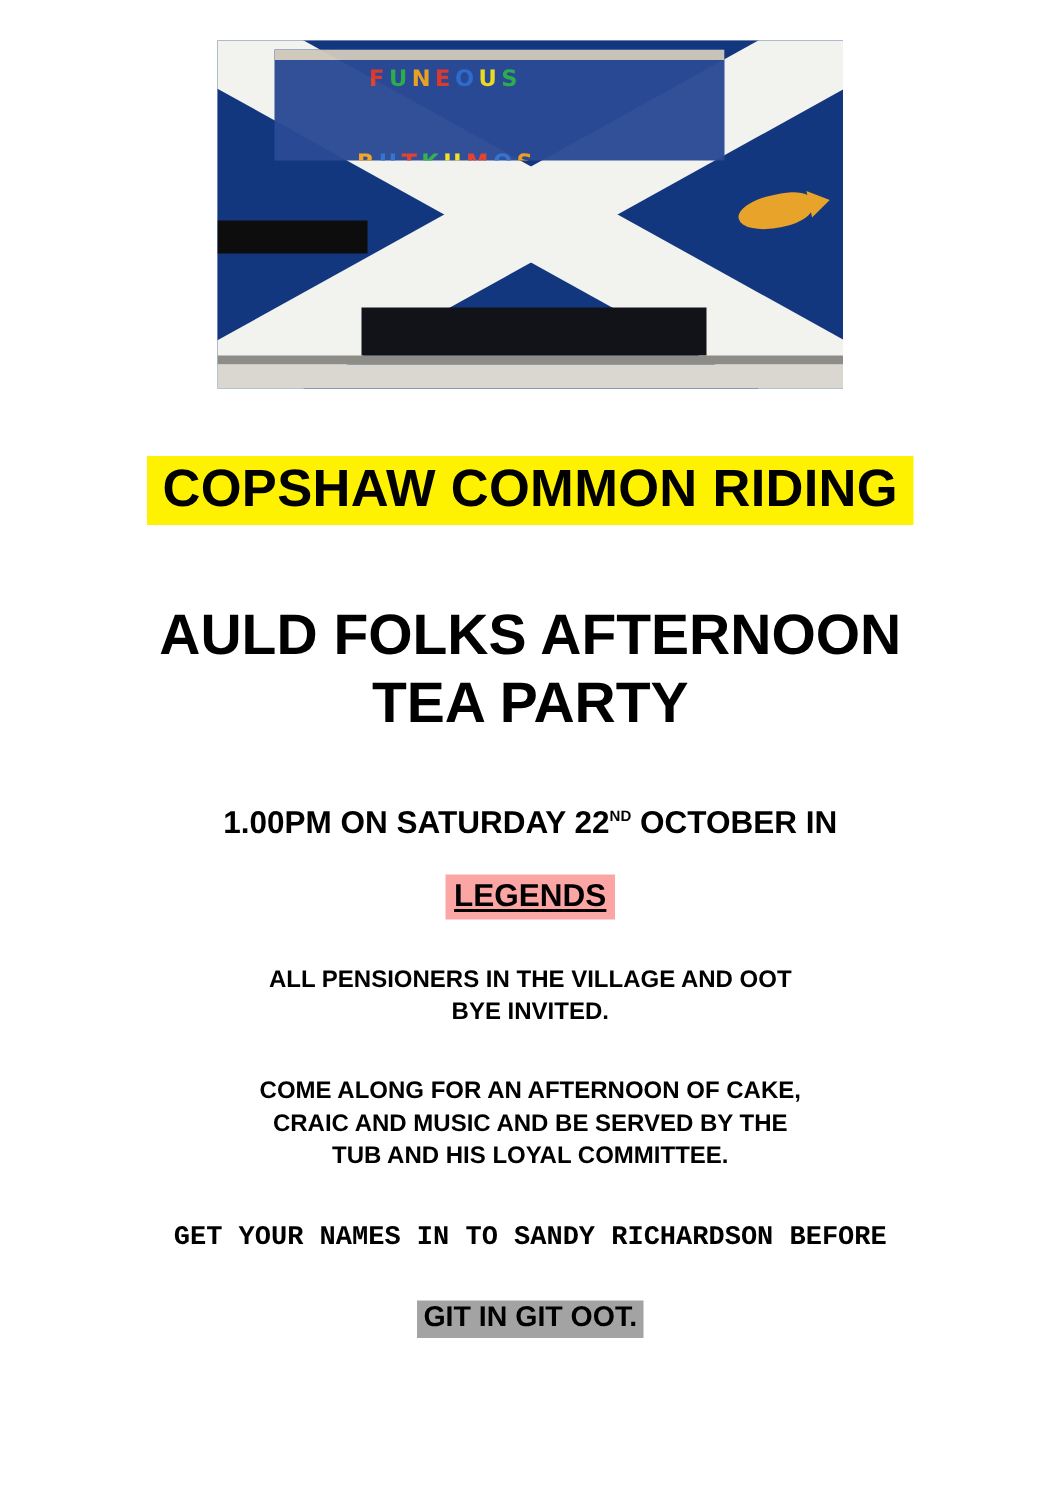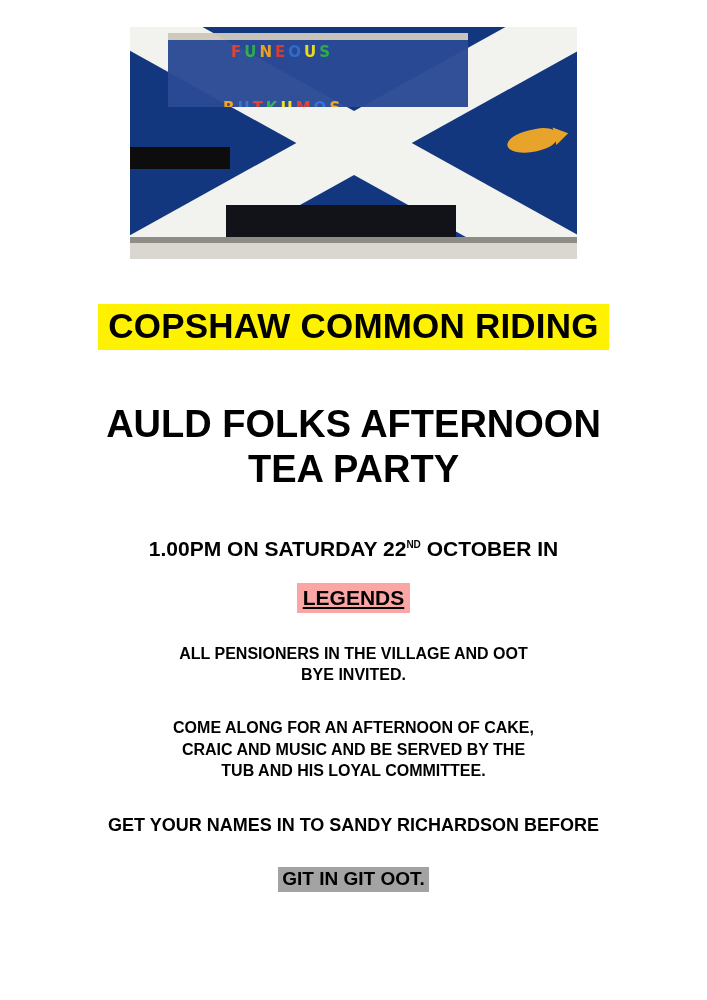--- a/index.html
+++ b/index.html
@@ -25,21 +25,20 @@
   }
 
   
   .photo-wrap {
     margin-top: 27px;
     width: 417px;
     height: 232px;
     position: relative;
     overflow: hidden;
     background: #1b3a86;
-    padding-left: 30px;
   }
   .flag {
     position: absolute;
     inset: 0;
     background: #12377f;
   }
   
   .saltire-a, .saltire-b {
     position: absolute;
     left: 50%;
@@ -172,20 +171,21 @@
     text-align: center;
     line-height: 1.33;
     width: 600px;
   }
   .para.p2 { margin-top: 32px; width: 620px; }
   .para.p3 {
     margin-top: 32px;
     font-size: 18px;
     width: 640px;
     line-height: 1.35;
+    font-family: Liberation Mono, monospace;
   }
   .para.p3 sup { font-size: 11px; vertical-align: super; }
   .footer-highlight {
     margin-top: 30px;
     background: #a3a3a3;
     font-size: 19px;
     font-weight: bold;
     padding: 1px 4px 2px 4px;
   }
 </style>

